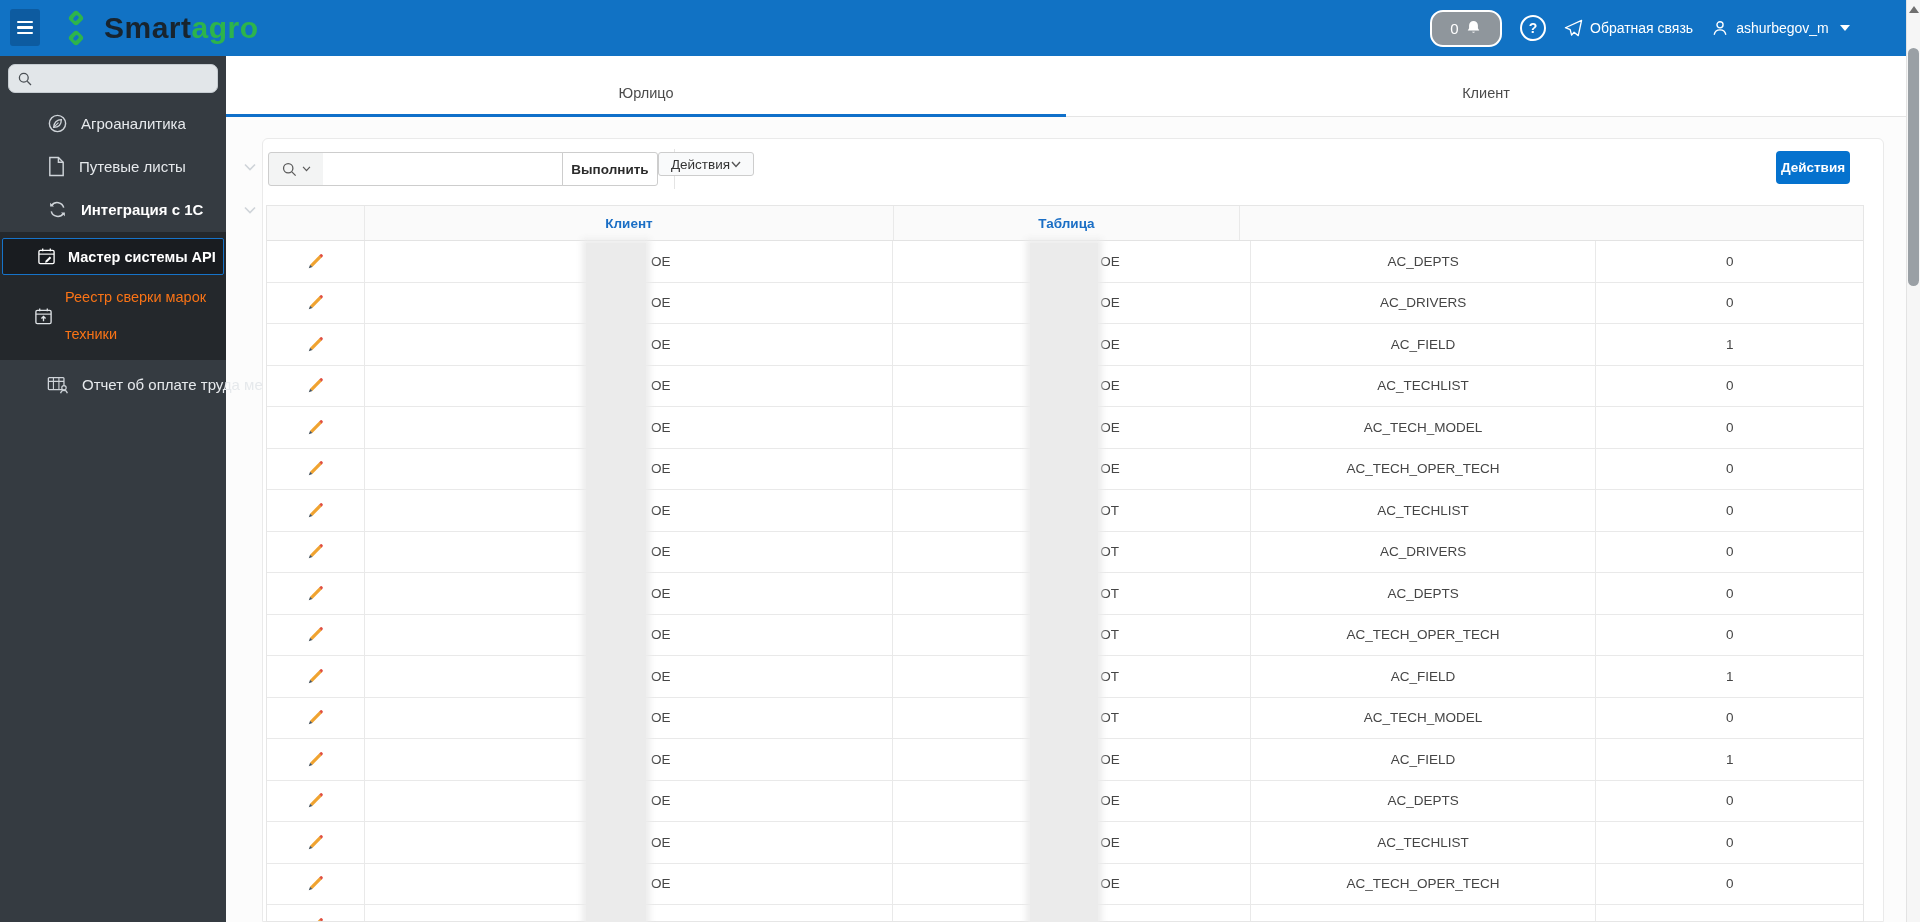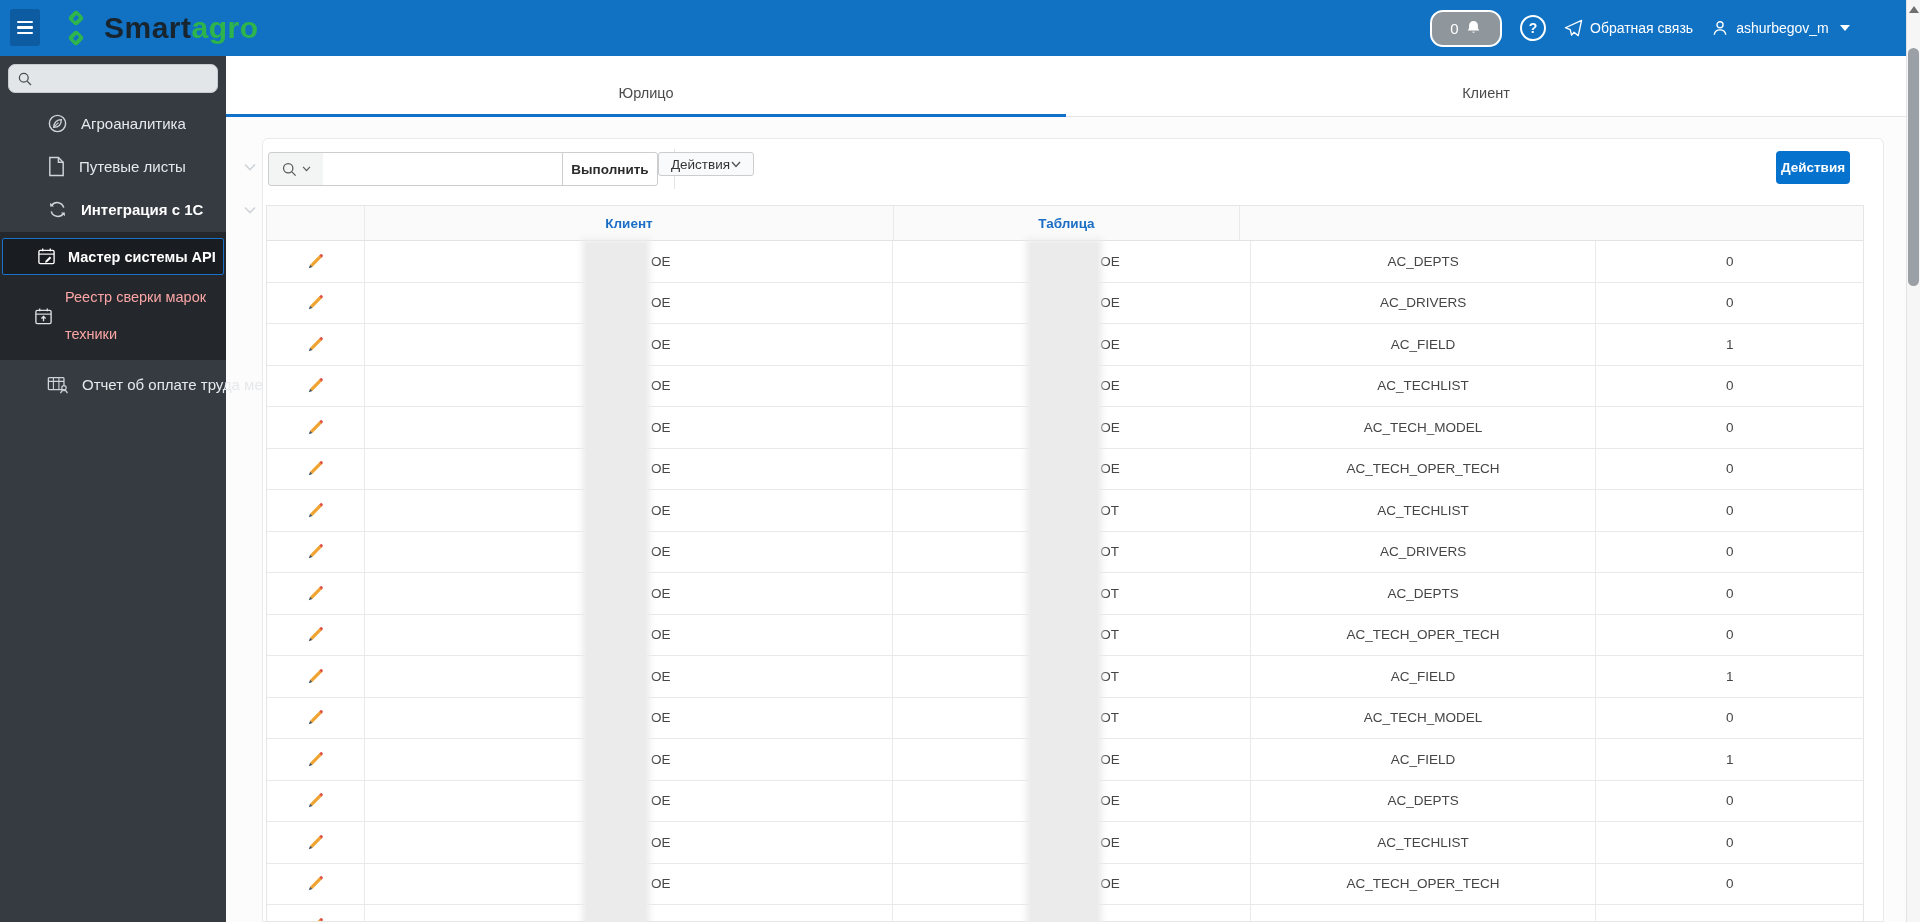--- a/index.html
+++ b/index.html
@@ -31,21 +31,21 @@
 
   
   .sidebar{left:0;top:56px;width:226px;height:866px;background:var(--sidebar);}
   .side-search{position:absolute;left:8px;top:8px;width:210px;height:29px;background:#e2e6e9;border:1px solid #c6ccd1;
     border-radius:7px;display:flex;align-items:center;padding:0 8px;gap:6px;}
   .side-search input{border:none;outline:none;background:transparent;width:170px;font-size:14px;color:#222;}
   .side-item{position:absolute;left:0;width:226px;height:43px;display:flex;align-items:center;gap:13px;
     padding-left:3px;color:#e6e9ec;font-size:15px;cursor:pointer;white-space:nowrap;overflow:hidden;margin-left:44px;}
   .side-item .chev{position:absolute;right:14px;}
   .submenu{position:absolute;left:0;top:176px;width:226px;height:128px;background:var(--submenu);}
-  .sub-item{position:absolute;display:flex;align-items:center;gap:12px;color:#fca5a5;font-size:14.5px;cursor:pointer;}
+  .sub-item{position:absolute;display:flex;align-items:center;gap:12px;color:#f97316;font-size:14.5px;cursor:pointer;}
   .sub-selected{left:2px;top:6px;width:222px;height:37px;background:var(--selected);border:1px solid var(--selected-border);
     border-radius:2px;padding-left:34px;font-weight:bold;color:#fff;}
   .sub-reestr{left:34px;top:48px;width:190px;height:72px;align-items:center;}
   .sub-reestr .lbl{width:150px;white-space:normal;line-height:37px;}
   .icon{flex:0 0 auto;display:inline-flex;}
 
   
   .tabbar{left:226px;top:56px;width:1680px;height:61px;background:#fff;border-bottom:1px solid #e5e5e5;}
   .tab{position:absolute;top:0;height:74px;width:840px;display:flex;align-items:center;justify-content:center;
     font-size:14.5px;color:#4b4b4b;cursor:pointer;}

